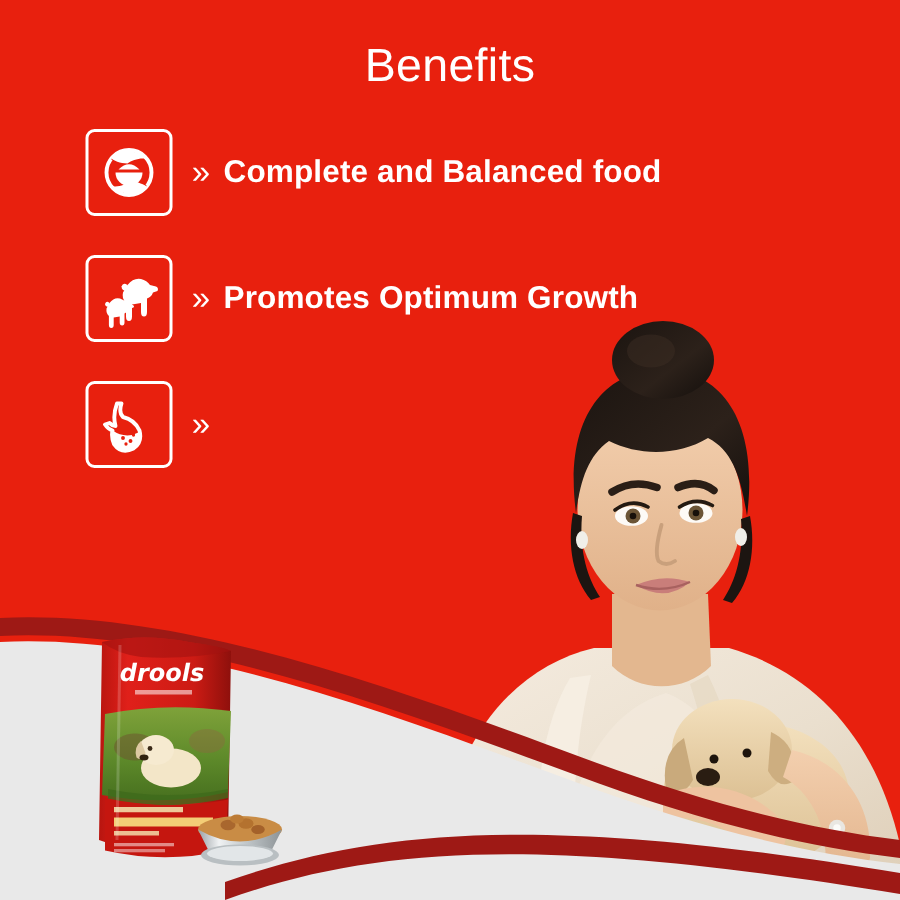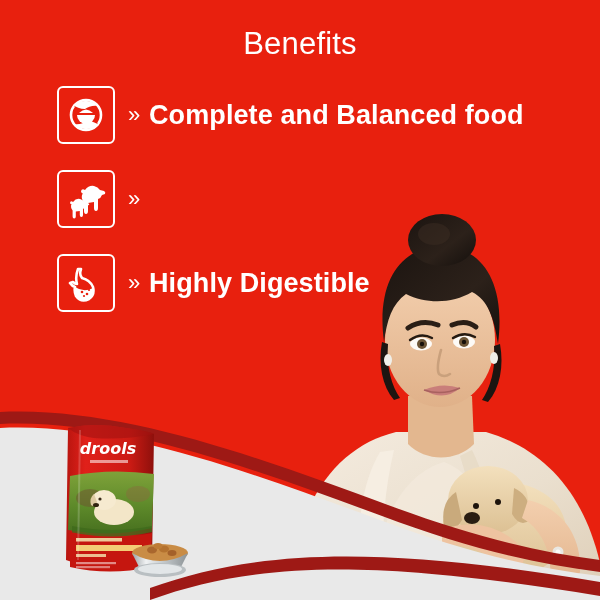--- a/index.html
+++ b/index.html
@@ -29,21 +29,21 @@
     border:2px solid #ffffff; border-radius:6px;
     display:flex; align-items:center; justify-content:center;
   }
   .iconbox svg { display:block; }
   .chev {
     width:30px; flex:0 0 30px; text-align:center;
     color:#ffffff; font-size:22px; font-weight:400; line-height:1;
     margin-left:4px;
   }
   .blabel {
-    color:#ffffff; font-size:27px; font-weight:bold;
+    color:#ffffff; font-size:21px; font-weight:bold;
     letter-spacing:.1px; white-space:nowrap;
   }
 
   
   .model { position:absolute; right:-6px; bottom:0; width:330px; height:400px; z-index:18; }
   .model svg { display:block; width:100%; height:100%; }
 
   
   .bottom { position:absolute; left:0; bottom:0; width:600px; height:190px; z-index:22; }
   .bottom svg { display:block; width:100%; height:100%; }
@@ -158,36 +158,36 @@
         <svg width="42" height="42" viewBox="0 0 42 42">
 
           <path d="M20 12 q4 -5 9 -4 q4 1 6 4 l4 1 q2 1 1 3 l-3 1 q-1 3 -4 4 l0 9 q0 3 -2 3 q-2 0 -2 -3 l0 -6 l-6 1 l0 8 q0 3 -2 3 q-2 0 -2 -3 l0 -9 q-3 -3 -2 -7 Z" fill="#fff"></path>
           <path d="M20 12 q-3 -2 -4 1 q0 3 4 3 Z" fill="#fff"></path>
 
           <path d="M8 24 q3 -4 7 -3 q3 1 5 3 l3 1 q2 1 1 2 l-3 1 q-1 2 -3 3 l0 6 q0 2 -1.6 2 q-1.6 0 -1.6 -2 l0 -4 l-4 .6 l0 5 q0 2 -1.6 2 q-1.6 0 -1.6 -2 l0 -6 q-2 -2 -1.6 -5 Z" fill="#fff"></path>
           <path d="M8 24 q-2 -2 -3 .6 q0 2 3 2 Z" fill="#fff"></path>
         </svg>
       </div>
       <div class="chev">»</div>
+      <div class="blabel">Promotes Optimum Growth</div>
     </div>
 
     <div class="brow">
       <div class="iconbox">
         <svg width="42" height="42" viewBox="0 0 42 42">
           <path d="M16 7 q-2 6 1 9 q8 2 11 9 q2 8 -4 12 q-8 4 -13 -3 q-2 -5 -1 -9
                    q-3 -1 -5 -4 l3 -1 q2 2 4 2 q-2 -7 1 -15 Z" fill="none" stroke="#fff" stroke-width="2.6" stroke-linejoin="round"></path>
           <path d="M10 25 q9 6 18 1 q2 8 -4 11 q-8 4 -13 -3 q-2 -4 -1 -9 Z" fill="#fff"></path>
           <circle cx="17" cy="30" r="1.3" fill="#e8200e"></circle>
           <circle cx="22" cy="32" r="1.3" fill="#e8200e"></circle>
           <circle cx="19" cy="34" r="1.1" fill="#e8200e"></circle>
           <circle cx="24" cy="28" r="1.1" fill="#e8200e"></circle>
         </svg>
       </div>
       <div class="chev">»</div>
-      <div class="blabel">Highly Digestible</div>
     </div>
   </div>
 
   <div class="bottom">
     <svg viewBox="0 0 600 190" preserveAspectRatio="none" xmlns="http://www.w3.org/2000/svg">
 
       <path d="M0 18 C120 12 260 66 380 110 C460 140 530 158 600 166 L600 190 L0 190 Z" fill="#e9e9e9"></path>
 
       <path d="M0 14 C120 8 262 62 382 106 C462 136 532 154 600 162 L600 150
                C534 142 466 124 388 95 C266 50 122 -4 0 2 Z" fill="#9e1915"></path>

